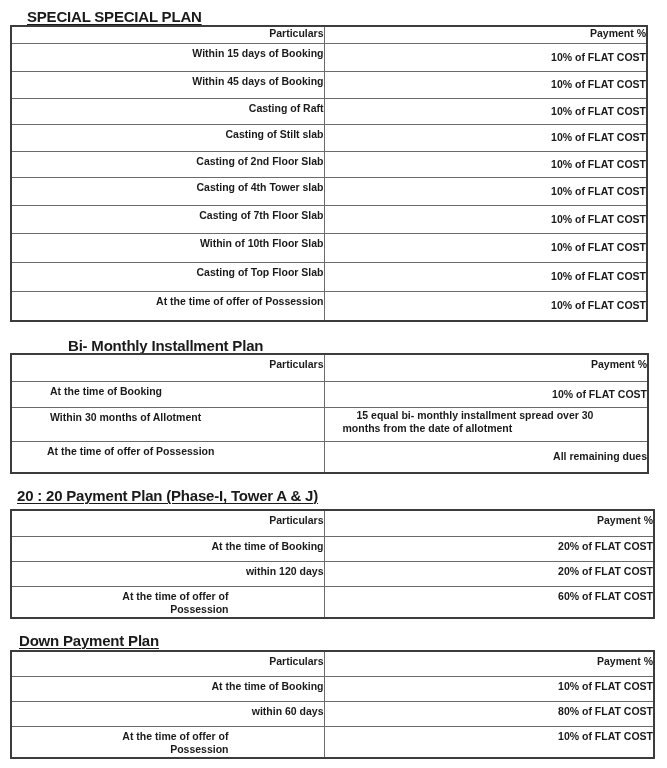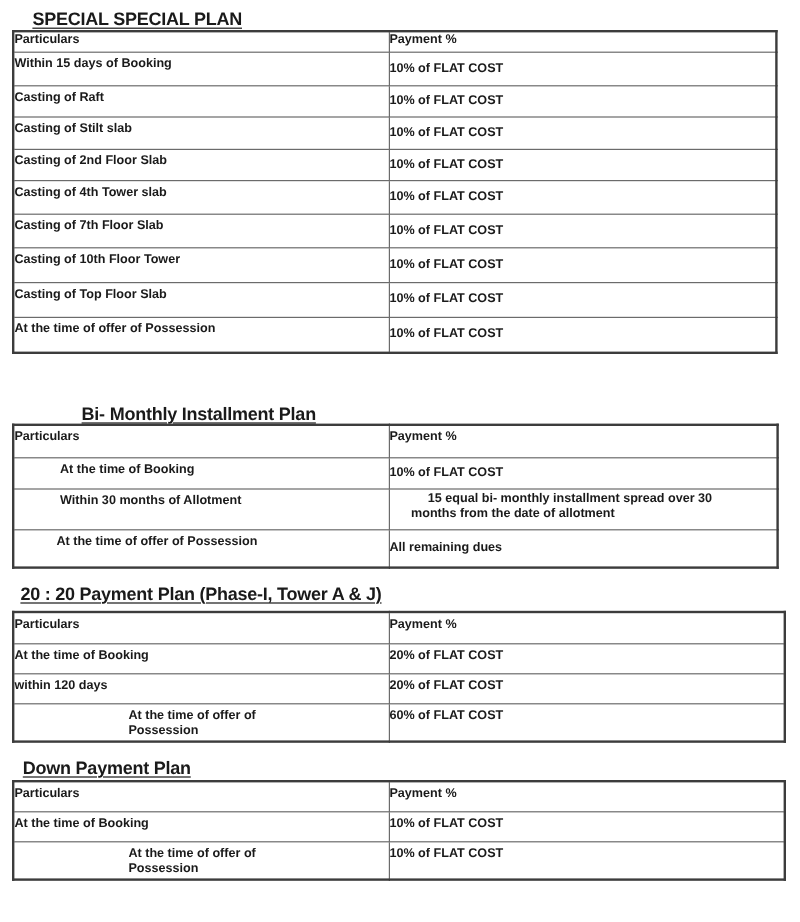--- a/index.html
+++ b/index.html
@@ -1,21 +1,21 @@
 <!DOCTYPE html>
 <html><head>
 <meta charset="utf-8">
 <style>
   html, body { margin: 0; padding: 0; background: #ffffff; }
   body { width: 667px; height: 768px; position: relative; overflow: hidden;
          font-family: "Liberation Sans", "DejaVu Sans", sans-serif; color: #1a1a1a; }
   .title { position: absolute; font-weight: bold; font-size: 15px; text-decoration: underline;
            text-decoration-thickness: 1px; text-underline-offset: 2px; white-space: nowrap; letter-spacing: -0.2px; }
   table { position: absolute; border-collapse: collapse; table-layout: fixed; font-size: 10.5px; font-weight: bold; }
-  td { border: 1px solid #6b6b6b; padding: 0; text-align: left; vertical-align: top; line-height: 13px; }
+  td { border: 1px solid #6b6b6b; padding: 0; text-align: right; vertical-align: top; line-height: 13px; }
   table.outer { border: 2px solid #3c3c3c; }
   .hdr td { font-weight: normal; font-weight: 600; }
   .c2 { vertical-align: middle; }
   .lefty { text-align: left; padding-left: 38px; }
   .wrap-left { text-align: left; padding-left: 18px; padding-top: 1px; }
   .pad { padding-top: 3px; }
 </style>
 </head>
 <body>
 
@@ -27,20 +27,24 @@
     </colgroup>
   <tbody>
       <tr class="hdr" style="height:17px;">
     <td>Particulars</td>
     <td>Payment %</td>
   </tr>
   <tr style="height:28px;">
     <td class="pad">Within 15 days of Booking</td>
     <td class="c2">10% of FLAT COST</td>
   </tr>
+  <tr style="height:27px;">
+    <td class="pad">Within 45 days of Booking</td>
+    <td class="c2">10% of FLAT COST</td>
+  </tr>
   <tr style="height:26px;">
     <td class="pad">Casting of Raft</td>
     <td class="c2">10% of FLAT COST</td>
   </tr>
   <tr style="height:27px;">
     <td class="pad">Casting of Stilt slab</td>
     <td class="c2">10% of FLAT COST</td>
   </tr>
   <tr style="height:26px;padding-left:12px;">
     <td class="pad">Casting of 2nd Floor Slab</td>
@@ -48,21 +52,21 @@
   </tr>
   <tr style="height:28px;">
     <td class="pad">Casting of 4th Tower slab</td>
     <td class="c2">10% of FLAT COST</td>
   </tr>
   <tr style="height:28px;">
     <td class="pad">Casting of 7th Floor Slab</td>
     <td class="c2">10% of FLAT COST</td>
   </tr>
   <tr style="height:29px;">
-    <td class="pad">Casting of 10th Floor Tower</td>
+    <td class="pad">Within of 10th Floor Slab</td>
     <td class="c2">10% of FLAT COST</td>
   </tr>
   <tr style="height:29px;">
     <td class="pad">Casting of Top Floor Slab</td>
     <td class="c2">10% of FLAT COST</td>
   </tr>
   <tr style="height:30px;">
     <td class="pad">At the time of offer of Possession</td>
     <td class="c2">10% of FLAT COST</td>
   </tr>
@@ -129,18 +133,22 @@
     </colgroup>
   <tbody>
       <tr class="hdr" style="height:25px;">
     <td class="pad">Particulars</td>
     <td class="pad">Payment %</td>
   </tr>
   <tr style="height:25px;">
     <td class="pad">At the time of Booking</td>
     <td class="pad">10% of FLAT COST</td>
   </tr>
+  <tr style="height:25px;">
+    <td class="pad">within 60 days</td>
+    <td class="pad">80% of FLAT COST</td>
+  </tr>
   <tr style="height:32px;">
     <td class="pad" style="padding-left:95px; padding-right:95px;">At the time of offer of Possession</td>
     <td class="pad">10% of FLAT COST</td>
   </tr>
 </tbody>
   </table>
 
 </body></html>

